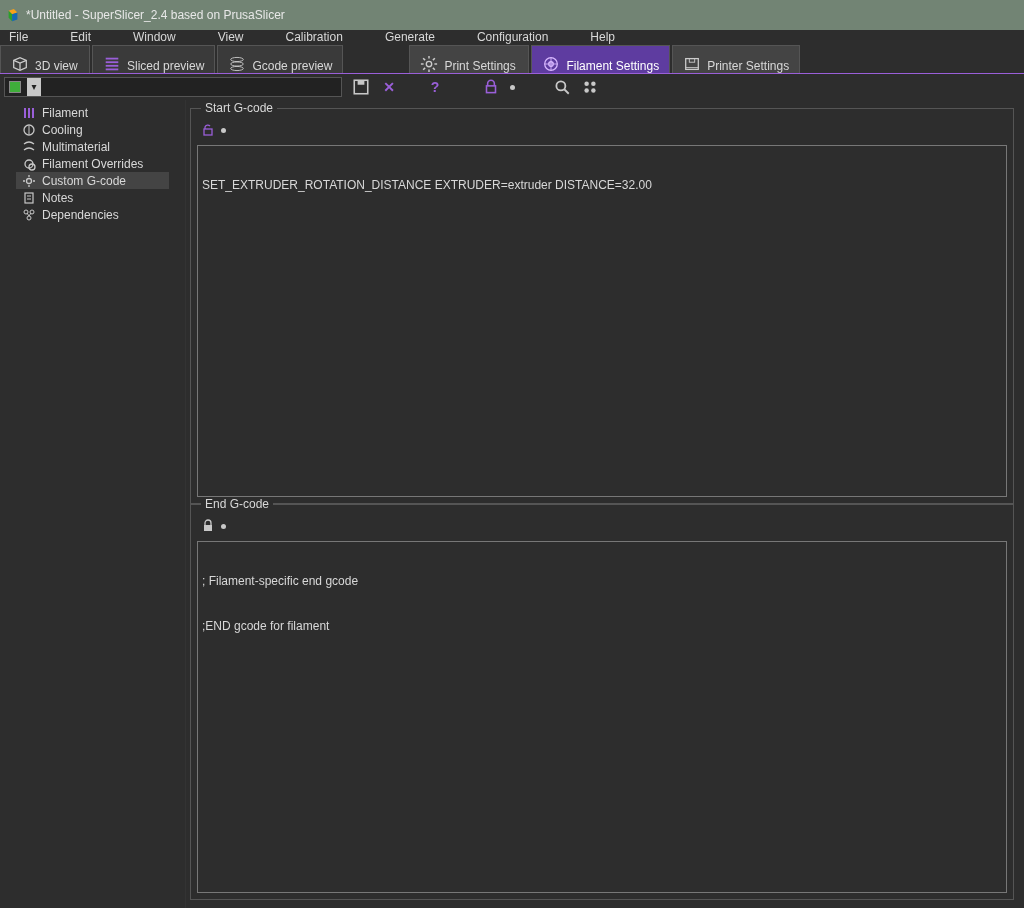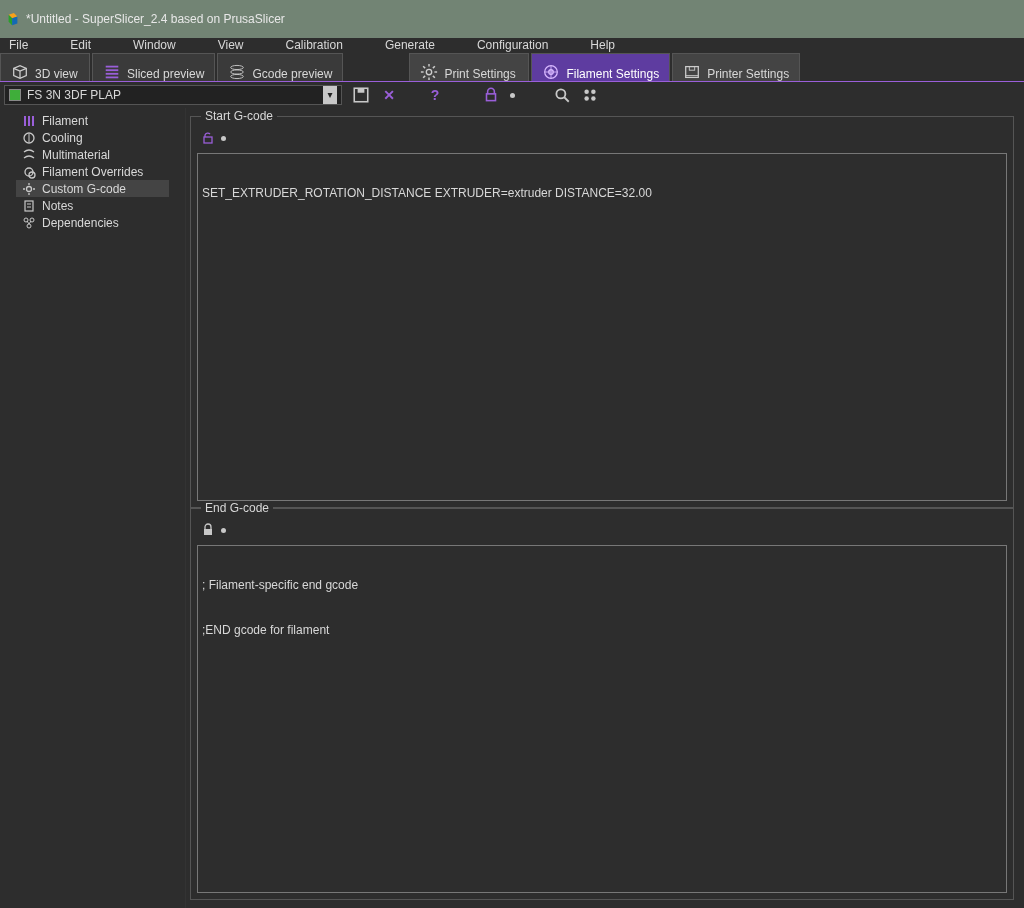--- a/index.html
+++ b/index.html
@@ -7,21 +7,21 @@
     width: 1024px; height: 908px;
     background: #2d2d2d;
     font-family: "Segoe UI", Tahoma, sans-serif;
     font-size: 12px;
     color: #d8d8d8;
     overflow: hidden;
     display: flex; flex-direction: column;
   }
   
   .title-bar {
-    height: 38px; background: #728474;
+    height: 30px; background: #728474;
     display: flex; align-items: center; padding: 0 6px;
     color: #e8e8e8; font-size: 12px;
   }
   .title-bar .app-icon { width: 14px; height: 14px; margin-right: 6px; }
   
   .menu-bar {
     height: 14px; background: #2d2d2d;
     display: flex; align-items: center; padding: 0 2px;
     color: #d8d8d8;
     gap: 28px;
@@ -208,21 +208,20 @@
           <line x1="3" y1="14" x2="17" y2="14" stroke="#ccc"></line>
         </svg>
     </span>
     <span>Printer Settings</span>
   </div>
 </div>
 
 <div class="tool-strip">
   <div class="preset-select">
     <span class="swatch"></span>
-    <span class="text">FS 3N 3DF PLAP</span>
     <span class="dd">▾</span>
   </div>
   <span class="tool">
     <svg viewBox="0 0 16 16">
         <rect x="2" y="2" width="12" height="12" fill="none" stroke="#c8c8c8" stroke-width="1.4"></rect>
         <rect x="5" y="2" width="6" height="4" fill="#c8c8c8"></rect>
       </svg>
   </span>
   <span class="tool txt-icon purple">✕</span>
   <span style="width:8px"></span>

